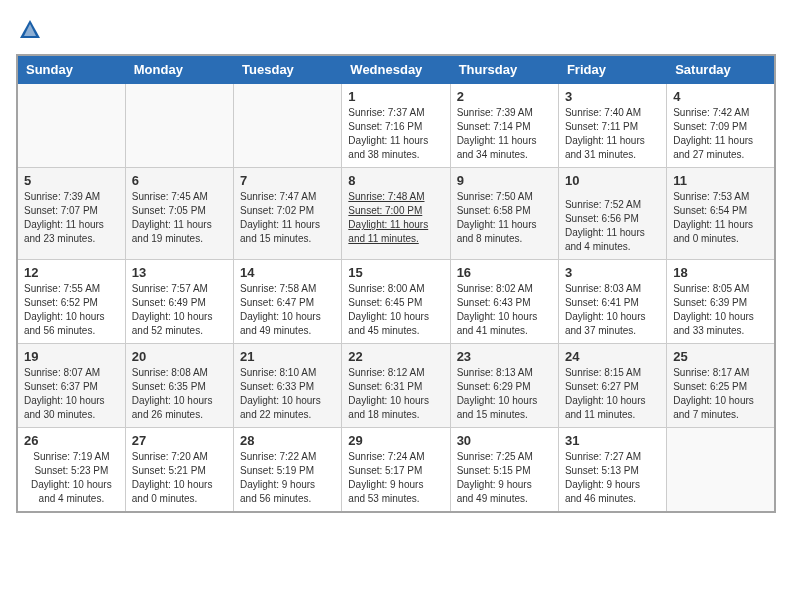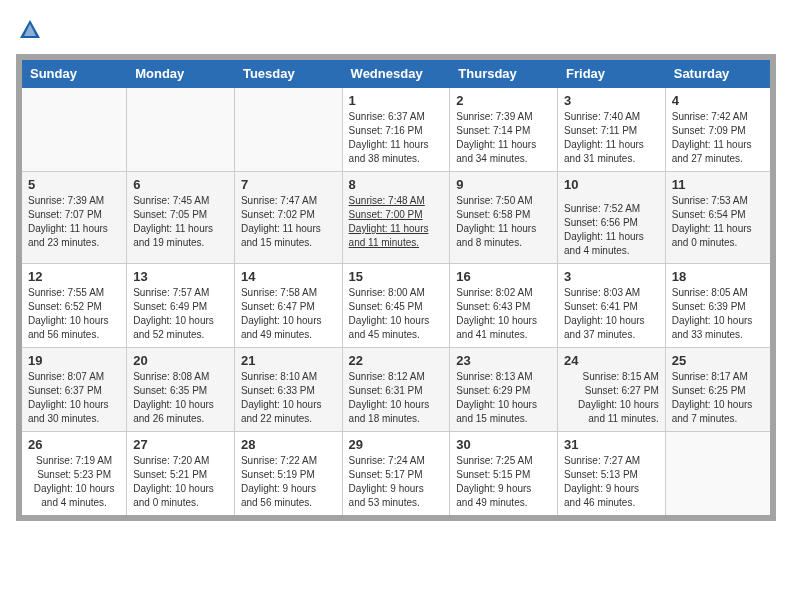--- a/index.html
+++ b/index.html
@@ -49,21 +49,21 @@
       color: #333;
       line-height: 1.1;
     }
     .subtitle {
       font-size: 14px;
       color: #555;
     }
     .calendar {
       width: 100%;
       border-collapse: collapse;
-      border: 6px solid #a3a3a3;
+      border: 2px solid #a3a3a3;
     }
     .calendar th {
       background-color: #2a6db5;
       color: #fff;
       text-align: left;
       padding: 6px 8px;
       font-size: 13px;
       font-weight: bold;
       border: 1px solid #2a6db5;
     }
@@ -130,21 +130,21 @@
         <th>Saturday</th>
       </tr>
   </thead>
   <tbody id="calendar-body">
   <tr>
         <td class="empty-cell"></td>
         <td class="empty-cell"></td>
         <td class="empty-cell"></td>
         <td>
           <span class="day-number">1</span>
-          <div class="day-info" style="white-space: pre-line;">Sunrise: 6:37 AM
+          <div class="day-info" style="white-space: pre-line;">Sunrise: 7:37 AM
 Sunset: 7:16 PM
 Daylight: 11 hours
 and 38 minutes.</div>
         </td>
         <td>
           <span class="day-number">2</span>
           <div class="day-info" style="white-space: pre-line;">Sunrise: 7:39 AM
 Sunset: 7:14 PM
 Daylight: 11 hours
 and 34 minutes.</div>
@@ -297,21 +297,21 @@
         </td>
         <td>
           <span class="day-number">23</span>
           <div class="day-info" style="white-space: pre-line;">Sunrise: 8:13 AM
 Sunset: 6:29 PM
 Daylight: 10 hours
 and 15 minutes.</div>
         </td>
         <td>
           <span class="day-number">24</span>
-          <div class="day-info" style="white-space: pre-line; text-align: right;">Sunrise: 8:15 AM
+          <div class="day-info" style="white-space: pre-line;">Sunrise: 8:15 AM
 Sunset: 6:27 PM
 Daylight: 10 hours
 and 11 minutes.</div>
         </td>
         <td>
           <span class="day-number">25</span>
           <div class="day-info" style="white-space: pre-line;">Sunrise: 8:17 AM
 Sunset: 6:25 PM
 Daylight: 10 hours
 and 7 minutes.</div>

